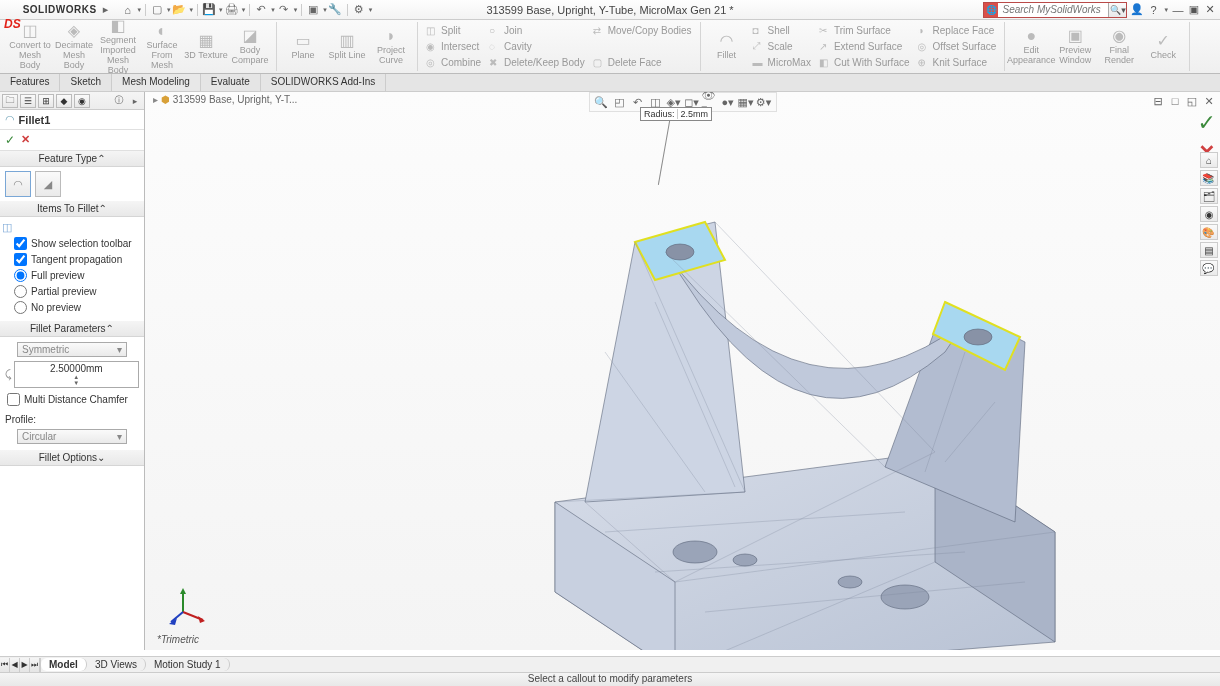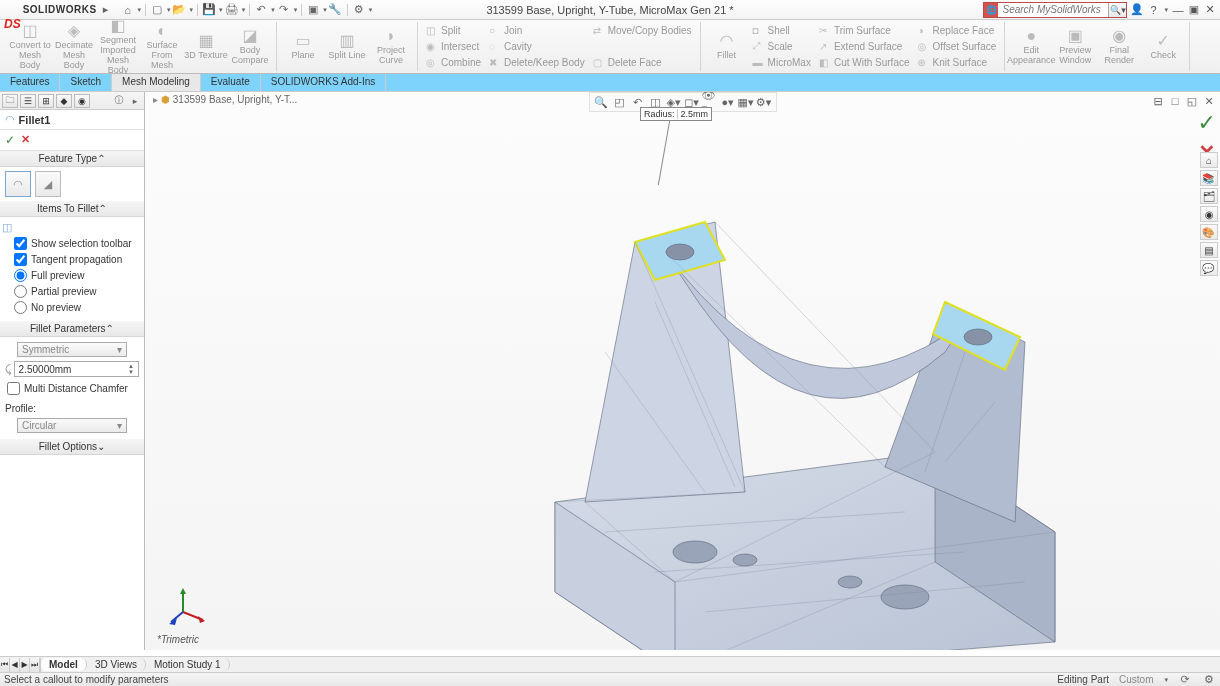--- a/index.html
+++ b/index.html
@@ -25,21 +25,21 @@
 
 .ribbon { height: 54px; background: linear-gradient(#fafafa,#efefef); border-bottom: 1px solid #bbb; display: flex; padding: 2px 4px; }
 .rgroup { display: flex; border-right: 1px solid #d5d5d5; padding: 0 4px; }
 .rbtn-lg { display: flex; flex-direction: column; align-items: center; justify-content: center; width: 44px; color: #999; font-size: 9px; text-align: center; line-height: 1.1; cursor: pointer; }
 .rbtn-lg .ico { font-size: 16px; margin-bottom: 1px; color: #bbb; }
 .rcol { display: flex; flex-direction: column; justify-content: space-around; padding: 0 2px; }
 .rbtn-sm { display: flex; align-items: center; gap: 3px; color: #999; font-size: 10px; height: 15px; padding: 0 2px; cursor: pointer; white-space: nowrap; }
 .rbtn-sm .ico { width: 12px; font-size: 10px; color: #bbb; }
 
 
-.tabbar { height: 18px; background: #7dd3fc; border-bottom: 1px solid #ccc; display: flex; }
+.tabbar { height: 18px; background: #e5e5e5; border-bottom: 1px solid #ccc; display: flex; }
 .tab { padding: 2px 10px; font-size: 10px; color: #333; border-right: 1px solid #ccc; cursor: pointer; }
 .tab.active { background: #e8e8e8; }
 
 
 .main { display: flex; height: 558px; position: relative; }
 .panel { width: 145px; border-right: 1px solid #bbb; background: #fff; display: flex; flex-direction: column; }
 .panel-tabs { display: flex; border-bottom: 1px solid #ccc; height: 18px; align-items: center; padding: 0 2px; gap: 2px; background: linear-gradient(#f5f5f5,#ececec); }
 .ptab { width: 16px; height: 14px; border: 1px solid #bbb; background: linear-gradient(#fafafa,#e8e8e8); font-size: 9px; display: flex; align-items: center; justify-content: center; cursor: pointer; }
 .panel-head { display: flex; align-items: center; gap: 4px; padding: 3px 5px; border-bottom: 1px solid #e0e0e0; }
 .panel-head .ico { color: #6a9fb5; font-size: 11px; }
@@ -48,21 +48,21 @@
 .conf-x { color: #d04040; font-size: 11px; cursor: pointer; font-weight: bold; }
 .section-head { background: linear-gradient(#f5f5f5,#e8e8e8); padding: 2px 5px; font-size: 10px; border-bottom: 1px solid #d5d5d5; display: flex; justify-content: center; cursor: pointer; }
 .section-body { padding: 4px 5px; }
 .ft-icons { display: flex; gap: 4px; }
 .ft-ico { width: 26px; height: 26px; border: 1px solid #bbb; background: linear-gradient(#fafafa,#eaeaea); cursor: pointer; display: flex; align-items: center; justify-content: center; color: #888; }
 .selbox { border: 1px solid #aaa; min-height: 32px; background: #fff; font-size: 10px; margin-left: 12px; }
 .selrow { background: #7aa7d6; color: #fff; padding: 1px 3px; }
 .selrow2 { background: #7aa7d6; color: #fff; padding: 1px 3px; }
 .chk-row, .rad-row { display: flex; align-items: center; gap: 4px; font-size: 10px; margin: 3px 0 3px 12px; }
 .param-dd { margin: 2px 0 2px 12px; width: 110px; border: 1px solid #aaa; background: linear-gradient(#fafafa,#eaeaea); font-size: 10px; padding: 1px 4px; color: #888; display: flex; justify-content: space-between; }
-.param-num { margin: 2px 0 2px 12px; width: 110px; border: 1px solid #aaa; font-size: 10px; padding: 1px 4px; display: flex; justify-content: space-between; align-items: center; }
+.param-num { margin: 2px 0 2px 12px; width: 110px; border: 1px solid #aaa; font-size: 10px; padding: 1px 12px; display: flex; justify-content: space-between; align-items: center; flex-direction: column; }
 .spinner { display: flex; flex-direction: column; font-size: 6px; color: #666; line-height: 1; }
 .section-label { font-size: 10px; padding: 2px 5px; }
 
 
 .viewport { flex: 1; position: relative; background: linear-gradient(#fcfcfc,#f4f4f4); overflow: hidden; }
 .crumb { position: absolute; top: 2px; left: 8px; font-size: 10px; color: #666; display: flex; align-items: center; gap: 3px; }
 .crumb .arrow { color: #888; }
 .view-toolbar { position: absolute; top: 0; left: 50%; transform: translateX(-50%); display: flex; gap: 2px; background: rgba(250,250,250,0.9); padding: 2px 4px; border: 1px solid #e0e0e0; }
 .vtb-ico { width: 16px; height: 14px; font-size: 11px; color: #666; display: flex; align-items: center; justify-content: center; cursor: pointer; }
 .radius-callout { position: absolute; top: 15px; left: 495px; border: 1px solid #888; background: #fff; font-size: 9px; padding: 1px 3px; display: flex; gap: 2px; z-index: 5; }
@@ -79,21 +79,21 @@
 
 
 .model-svg { position: absolute; top: 60px; left: 260px; }
 
 
 .sheet-tabs { position: absolute; bottom: 14px; left: 0; right: 0; height: 16px; background: #f0f0f0; border-top: 1px solid #ccc; display: flex; align-items: center; }
 .sheet-nav { display: flex; border-right: 1px solid #ccc; }
 .sheet-nav-btn { width: 10px; height: 14px; border-right: 1px solid #ccc; font-size: 8px; display: flex; align-items: center; justify-content: center; background: linear-gradient(#f5f5f5,#e5e5e5); cursor: pointer; }
 .sheet-tab { padding: 1px 8px; font-size: 10px; border-right: 1px solid #ccc; cursor: pointer; border-radius: 6px; }
 .sheet-tab.active { background: #fff; font-weight: bold; }
-.statusbar { position: absolute; bottom: 0; left: 0; right: 0; height: 14px; background: linear-gradient(#f5f5f5,#e8e8e8); border-top: 1px solid #ccc; display: flex; align-items: center; padding: 0 4px; font-size: 10px; color: #444; }
+.statusbar { position: absolute; bottom: 0; left: 0; right: 0; height: 14px; background: linear-gradient(#f5f5f5,#e8e8e8); border-top: 1px solid #ccc; display: flex; align-items: center; padding: 0 4px; font-size: 10px; color: #444; flex-direction: column; }
 .status-right { margin-left: auto; display: flex; gap: 10px; align-items: center; }
 </style>
 </head>
 <body>
 
 <div class="titlebar">
   <div class="logo">
     <span class="logo-ds">DS</span>
     <span class="logo-text">SOLIDWORKS</span>
     <span class="qat-ico">▸</span>

